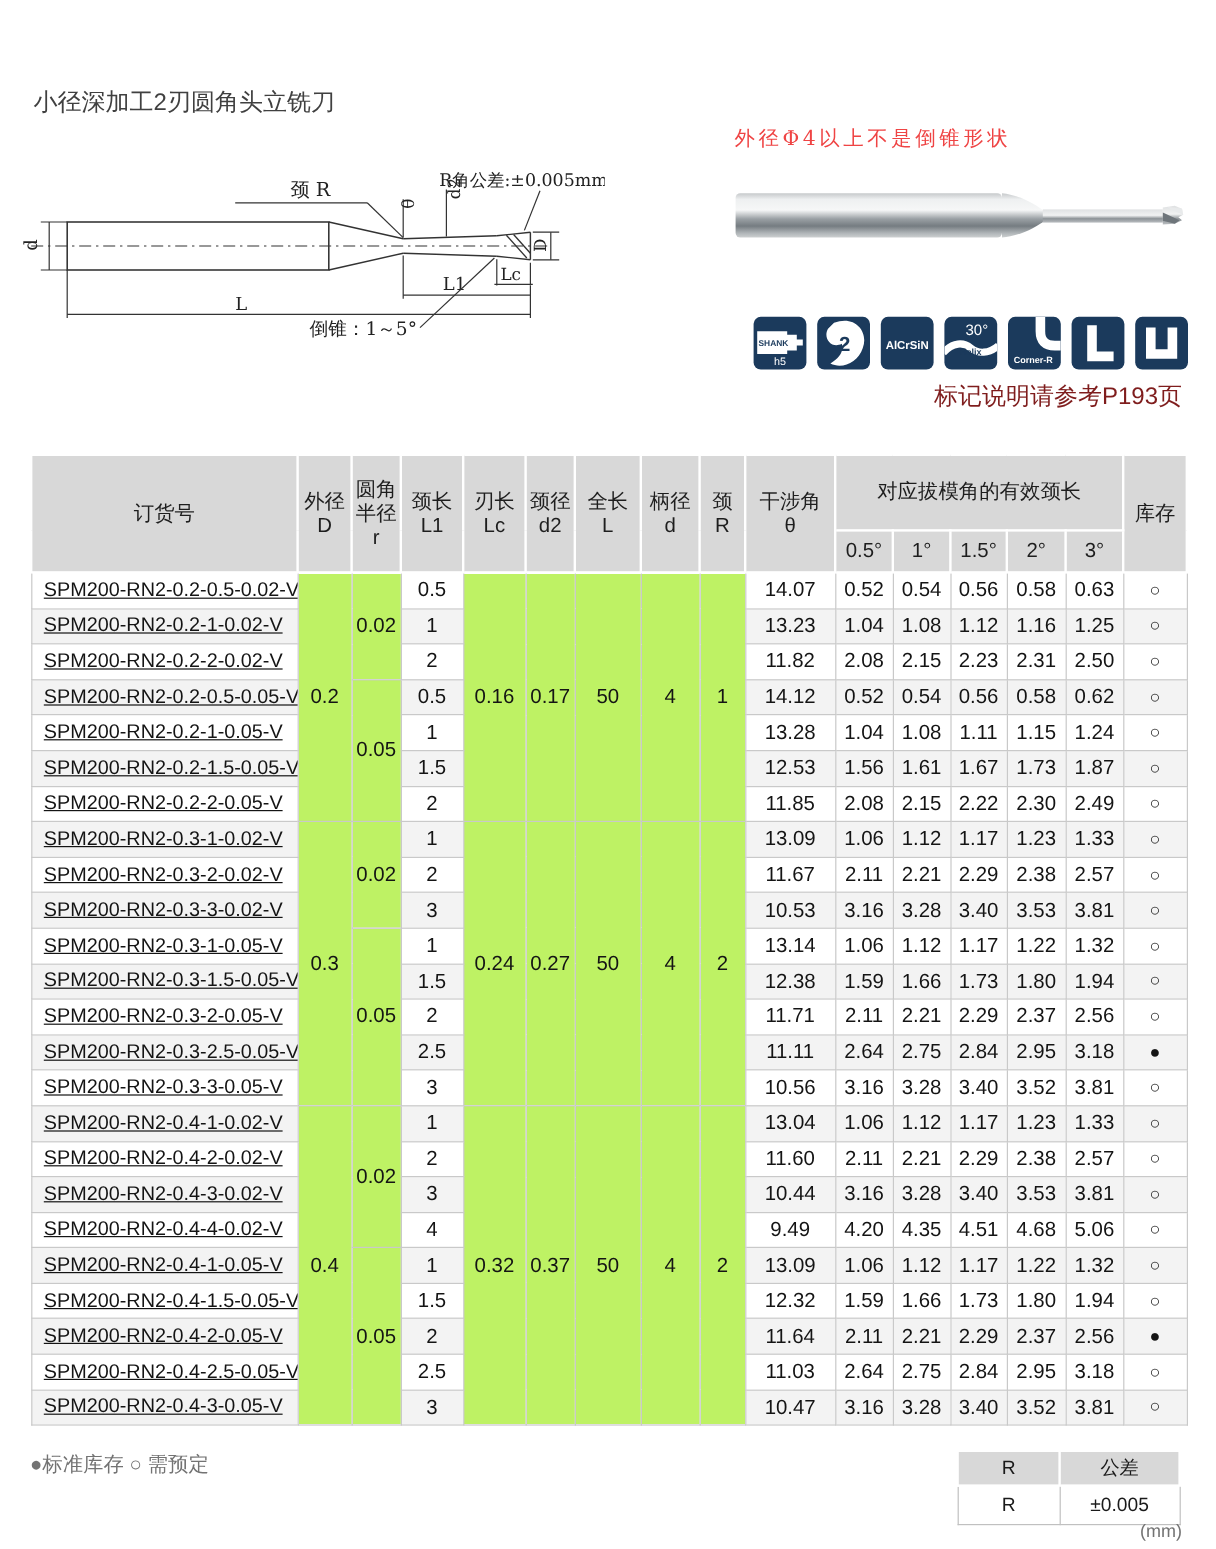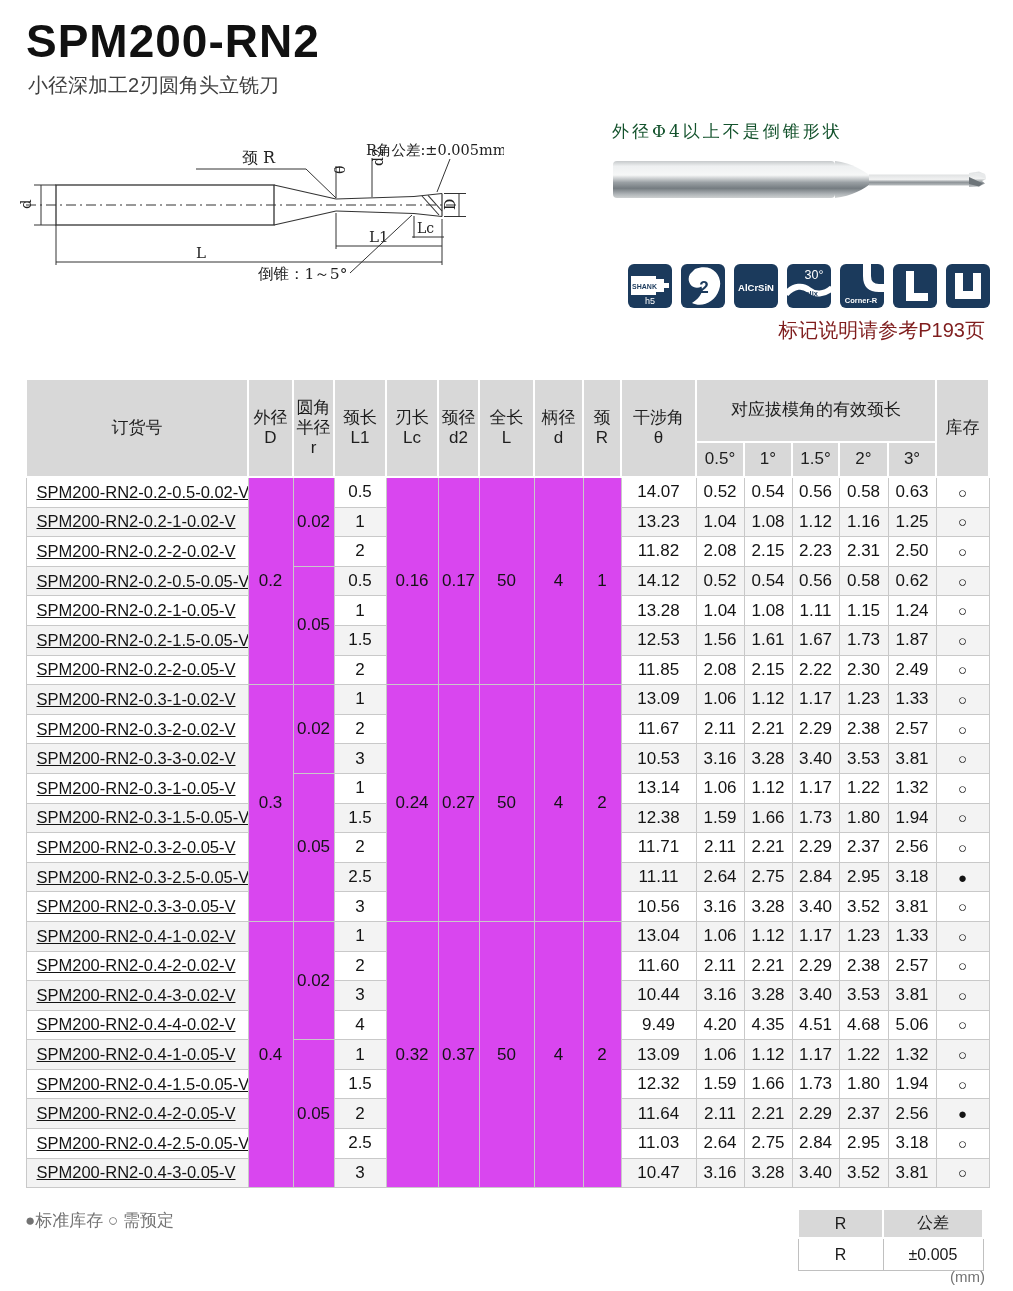--- a/index.html
+++ b/index.html
@@ -9,57 +9,56 @@
   
   #title{position:absolute;left:26px;top:14px;font-size:46px;font-weight:bold;letter-spacing:1px;color:#111;}
   #subtitle{position:absolute;left:28px;top:72px;font-size:20px;color:#404040;}
 
   
   #diagram{position:absolute;left:14px;top:136px;}
   #diagram text{font-family:"DejaVu Serif","Liberation Serif",serif;fill:#222;}
   #diagram line,#diagram path,#diagram rect,#diagram polyline{stroke:#333;fill:none;}
 
   
-  #photo-caption{position:absolute;left:612px;top:120px;font-family:"DejaVu Serif","Liberation Serif",serif;
-    font-size:17px;letter-spacing:3px;color:#14532d;}
+  #photo-caption{position:absolute;left:612px;top:104px;font-family:"DejaVu Serif","Liberation Serif",serif;
+    font-size:17px;letter-spacing:3px;color:#ef4444;}
   #photo{position:absolute;left:605px;top:150px;}
 
   
   #icon-row{position:absolute;left:628px;top:264px;display:flex;gap:9px;}
   .tile{width:44px;height:44px;background:#1b3a5c;border-radius:6px;overflow:hidden;position:relative;flex:0 0 auto;}
   .tile svg{position:absolute;left:0;top:0;}
   .tile text{font-family:"Liberation Sans",sans-serif;}
   #icon-note{position:absolute;right:28px;top:317px;font-size:20px;color:#7f1d1d;text-align:center;}
 
   
   #spec-table{position:absolute;left:25px;top:378px;border-collapse:collapse;table-layout:fixed;width:963px;}
   #spec-table th{background:#d8d8d8;border:2px solid #fff;font-weight:normal;font-size:17px;color:#1e1e1e;
     white-space:pre-line;line-height:1.18;padding:0;}
   #spec-table thead tr:first-child th{height:61px;}
   #spec-table thead tr:last-child th{height:33px;}
   #spec-table td{border:1px solid #c9c9c9;font-size:17px;text-align:center;padding:0;height:28.6px;
     overflow:hidden;white-space:nowrap;color:#141414;}
   #spec-table td.code{text-align:left;padding-left:10px;font-size:16.5px;text-decoration:underline;}
   #spec-table td.alt{background:#f3f3f3;}
-  #spec-table td.merged{background:#d946ef;}
+  #spec-table td.merged{background:#bef264;}
   #spec-table td.stock{font-size:15px;}
 
   
   #legend{position:absolute;left:25px;top:1209px;font-size:17px;color:#737373;}
   #tol-table{position:absolute;left:797px;top:1208px;border-collapse:collapse;table-layout:fixed;width:185px;}
   #tol-table th{background:#d8d8d8;border:2px solid #fff;font-weight:normal;font-size:16px;height:25px;}
   #tol-table td{background:#fff;border:1px solid #c0c0c0;border-top:none;font-size:16px;text-align:center;height:29px;}
   #unit-note{position:absolute;right:28px;top:1268px;font-size:15px;color:#737373;}
 </style>
 </head>
 <body>
 
 <div id="page">
 
-  <div id="title">SPM200-RN2</div>
   <div id="subtitle">小径深加工2刃圆角头立铣刀</div>
 
   <svg id="diagram" width="490" height="150" viewBox="0 0 490 150">
 
     <line x1="12" y1="69" x2="444" y2="69" stroke-dasharray="10,4,2,4" stroke-width="1"></line>
 
     <rect x="42" y="49" width="218" height="40" stroke-width="1.3"></rect>
 
     <line x1="260" y1="49" x2="322" y2="63" stroke-width="1.2"></line>
     <line x1="260" y1="89" x2="322" y2="75" stroke-width="1.2"></line>

